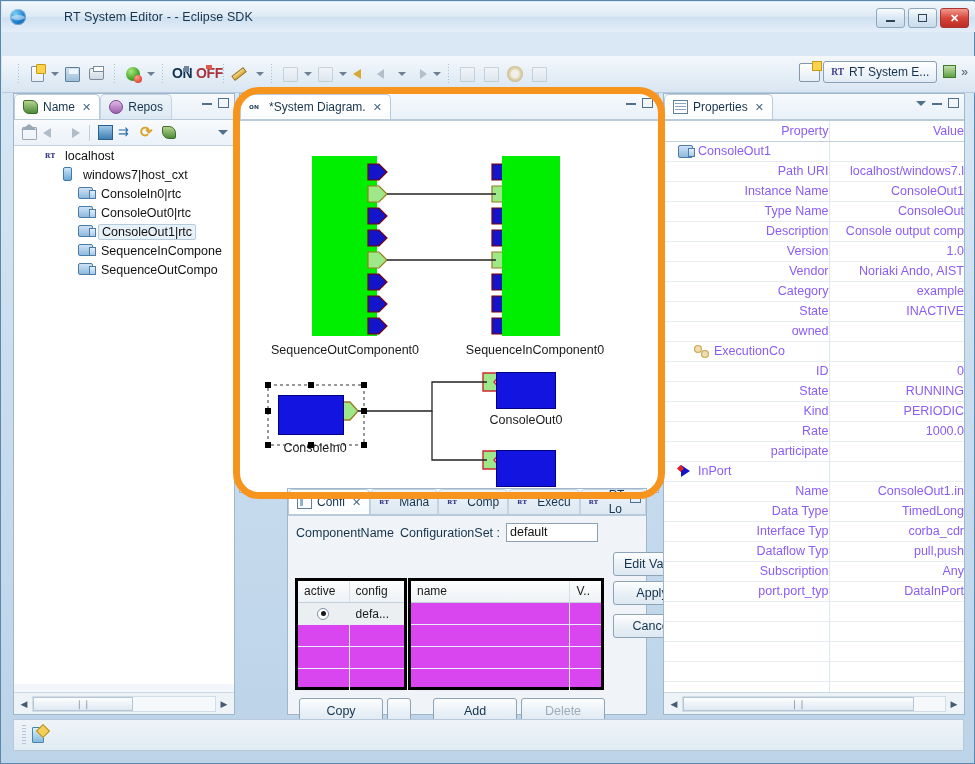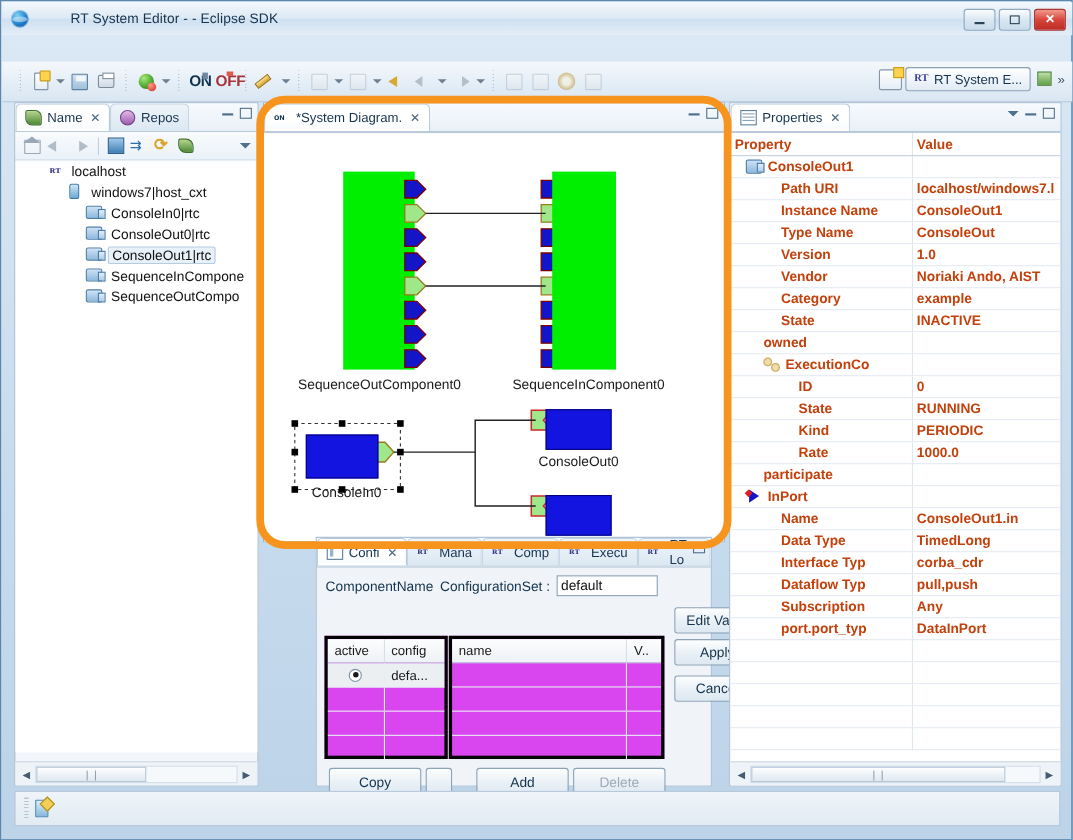--- a/index.html
+++ b/index.html
@@ -278,21 +278,21 @@
   .radio { width:12px;height:12px;border-radius:50%;border:1px solid #7e93a6;background:#fff;
     display:flex;align-items:center;justify-content:center;}
   .radio::after{content:"";width:5px;height:5px;border-radius:50%;background:#1a1a1a;}
 
   
   #propsPanel { left:662px; top:92px; width:302px; height:622px; }
   .props-body { position:absolute; left:0; right:0; top:26px; bottom:0; background:#fff;
     border-top:1px solid #b9cadb; overflow:hidden; }
   .ptable { width:100%; border-collapse:collapse; table-layout:fixed; }
   .ptable th, .ptable td {
-    font-size:12.5px; color:#c2410c; text-align:left; font-weight:bold;
+    font-size:12.5px; color:#8b5cf6; text-align:right; font-weight:normal;
     height:20px; padding:0 0 0 4px; border-bottom:1px solid #e6ecf2;
     overflow:hidden; white-space:nowrap;
   }
   .ptable th { border-bottom:1px solid #c4d1dd; background:#fff; }
   .pname-col { width:165px; border-right:1px solid #dfe7ee; }
   .prow-node td.pname-col { padding-left:14px; }
   .prow-ind1 td.pname-col { padding-left:46px; }
   .prow-ind2 td.pname-col { padding-left:62px; }
   .prow-ind-node td.pname-col { padding-left:30px; }
   .pnode { display:flex; align-items:center; gap:5px; }
@@ -718,20 +718,24 @@
         </tr>
         <tr class="prow-ind1">
           <td class="pname-col">Instance Name</td>
           <td>ConsoleOut1</td>
         </tr>
         <tr class="prow-ind1">
           <td class="pname-col">Type Name</td>
           <td>ConsoleOut</td>
         </tr>
         <tr class="prow-ind1">
+          <td class="pname-col">Description</td>
+          <td>Console output comp</td>
+        </tr>
+        <tr class="prow-ind1">
           <td class="pname-col">Version</td>
           <td>1.0</td>
         </tr>
         <tr class="prow-ind1">
           <td class="pname-col">Vendor</td>
           <td>Noriaki Ando, AIST</td>
         </tr>
         <tr class="prow-ind1">
           <td class="pname-col">Category</td>
           <td>example</td>

